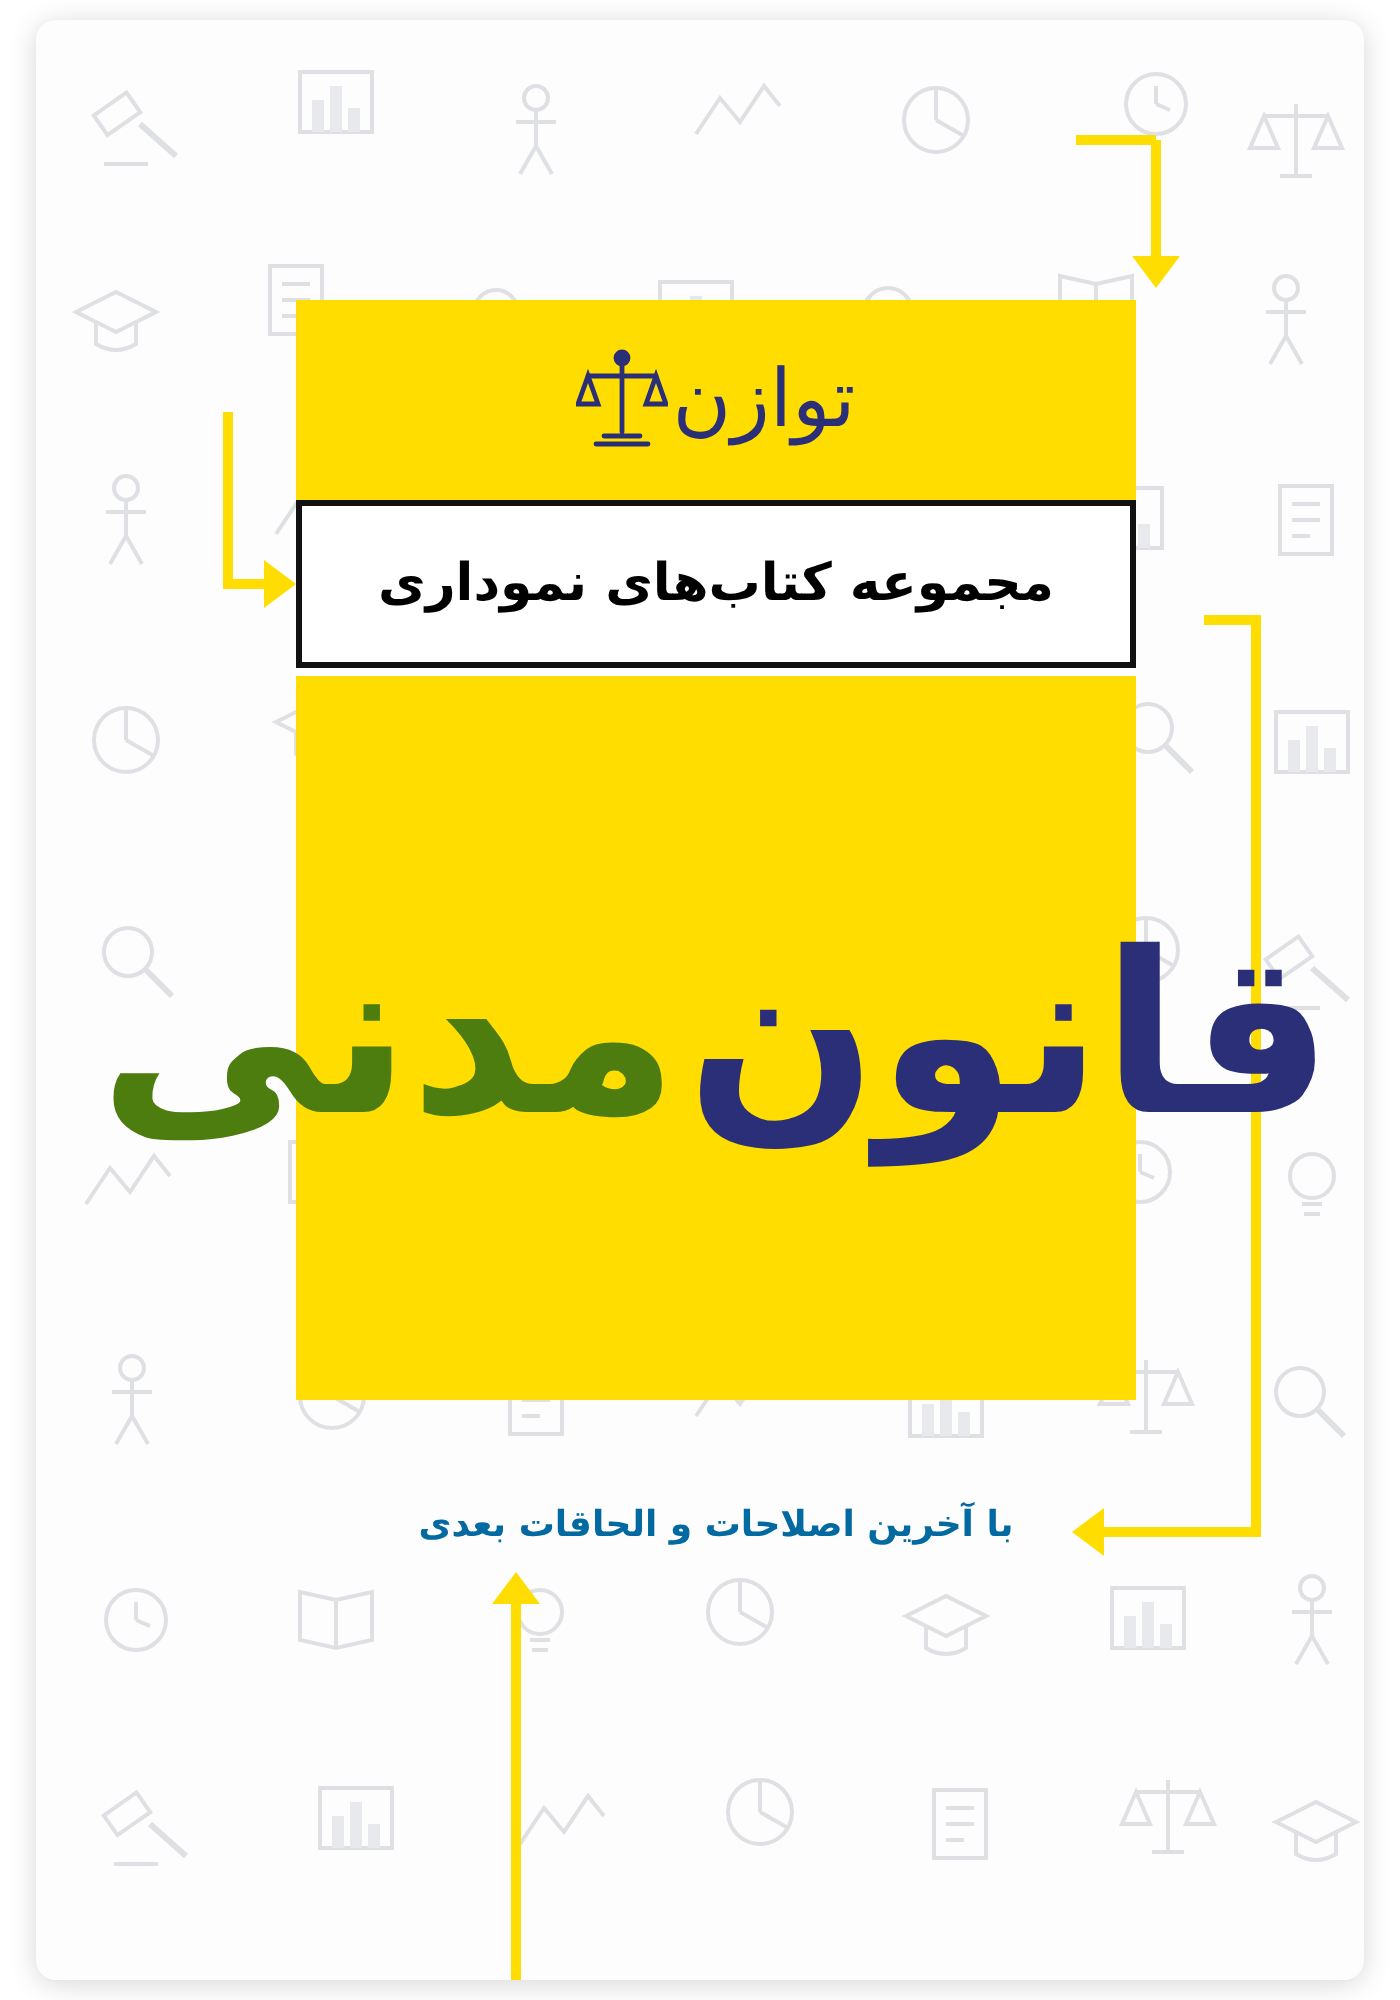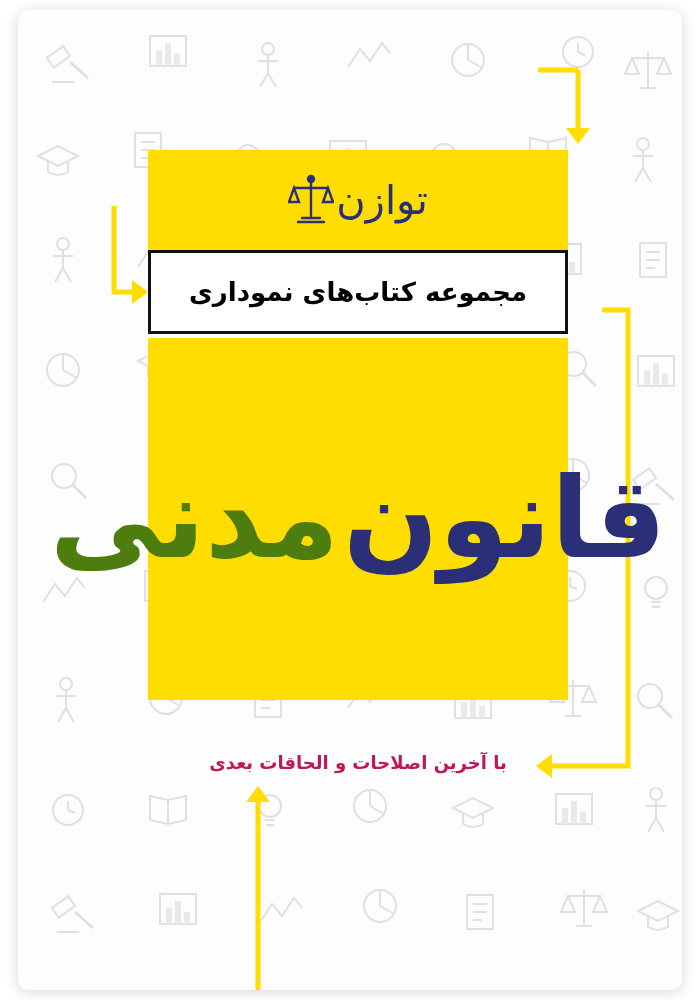--- a/index.html
+++ b/index.html
@@ -145,21 +145,21 @@
     direction: rtl;
   }
   .note {
     position: absolute;
     left: 130px;
     top: 742px;
     width: 420px;
     text-align: center;
     font-size: 18px;
     font-weight: 700;
-    color: #be185d;
+    color: #0369a1;
     direction: rtl;
   }
 </style>
 </head>
 <body>
 
 <div class="page">
   <div class="cover">
 
     <svg class="pattern" viewBox="0 0 664 980" preserveAspectRatio="xMidYMid slice">

